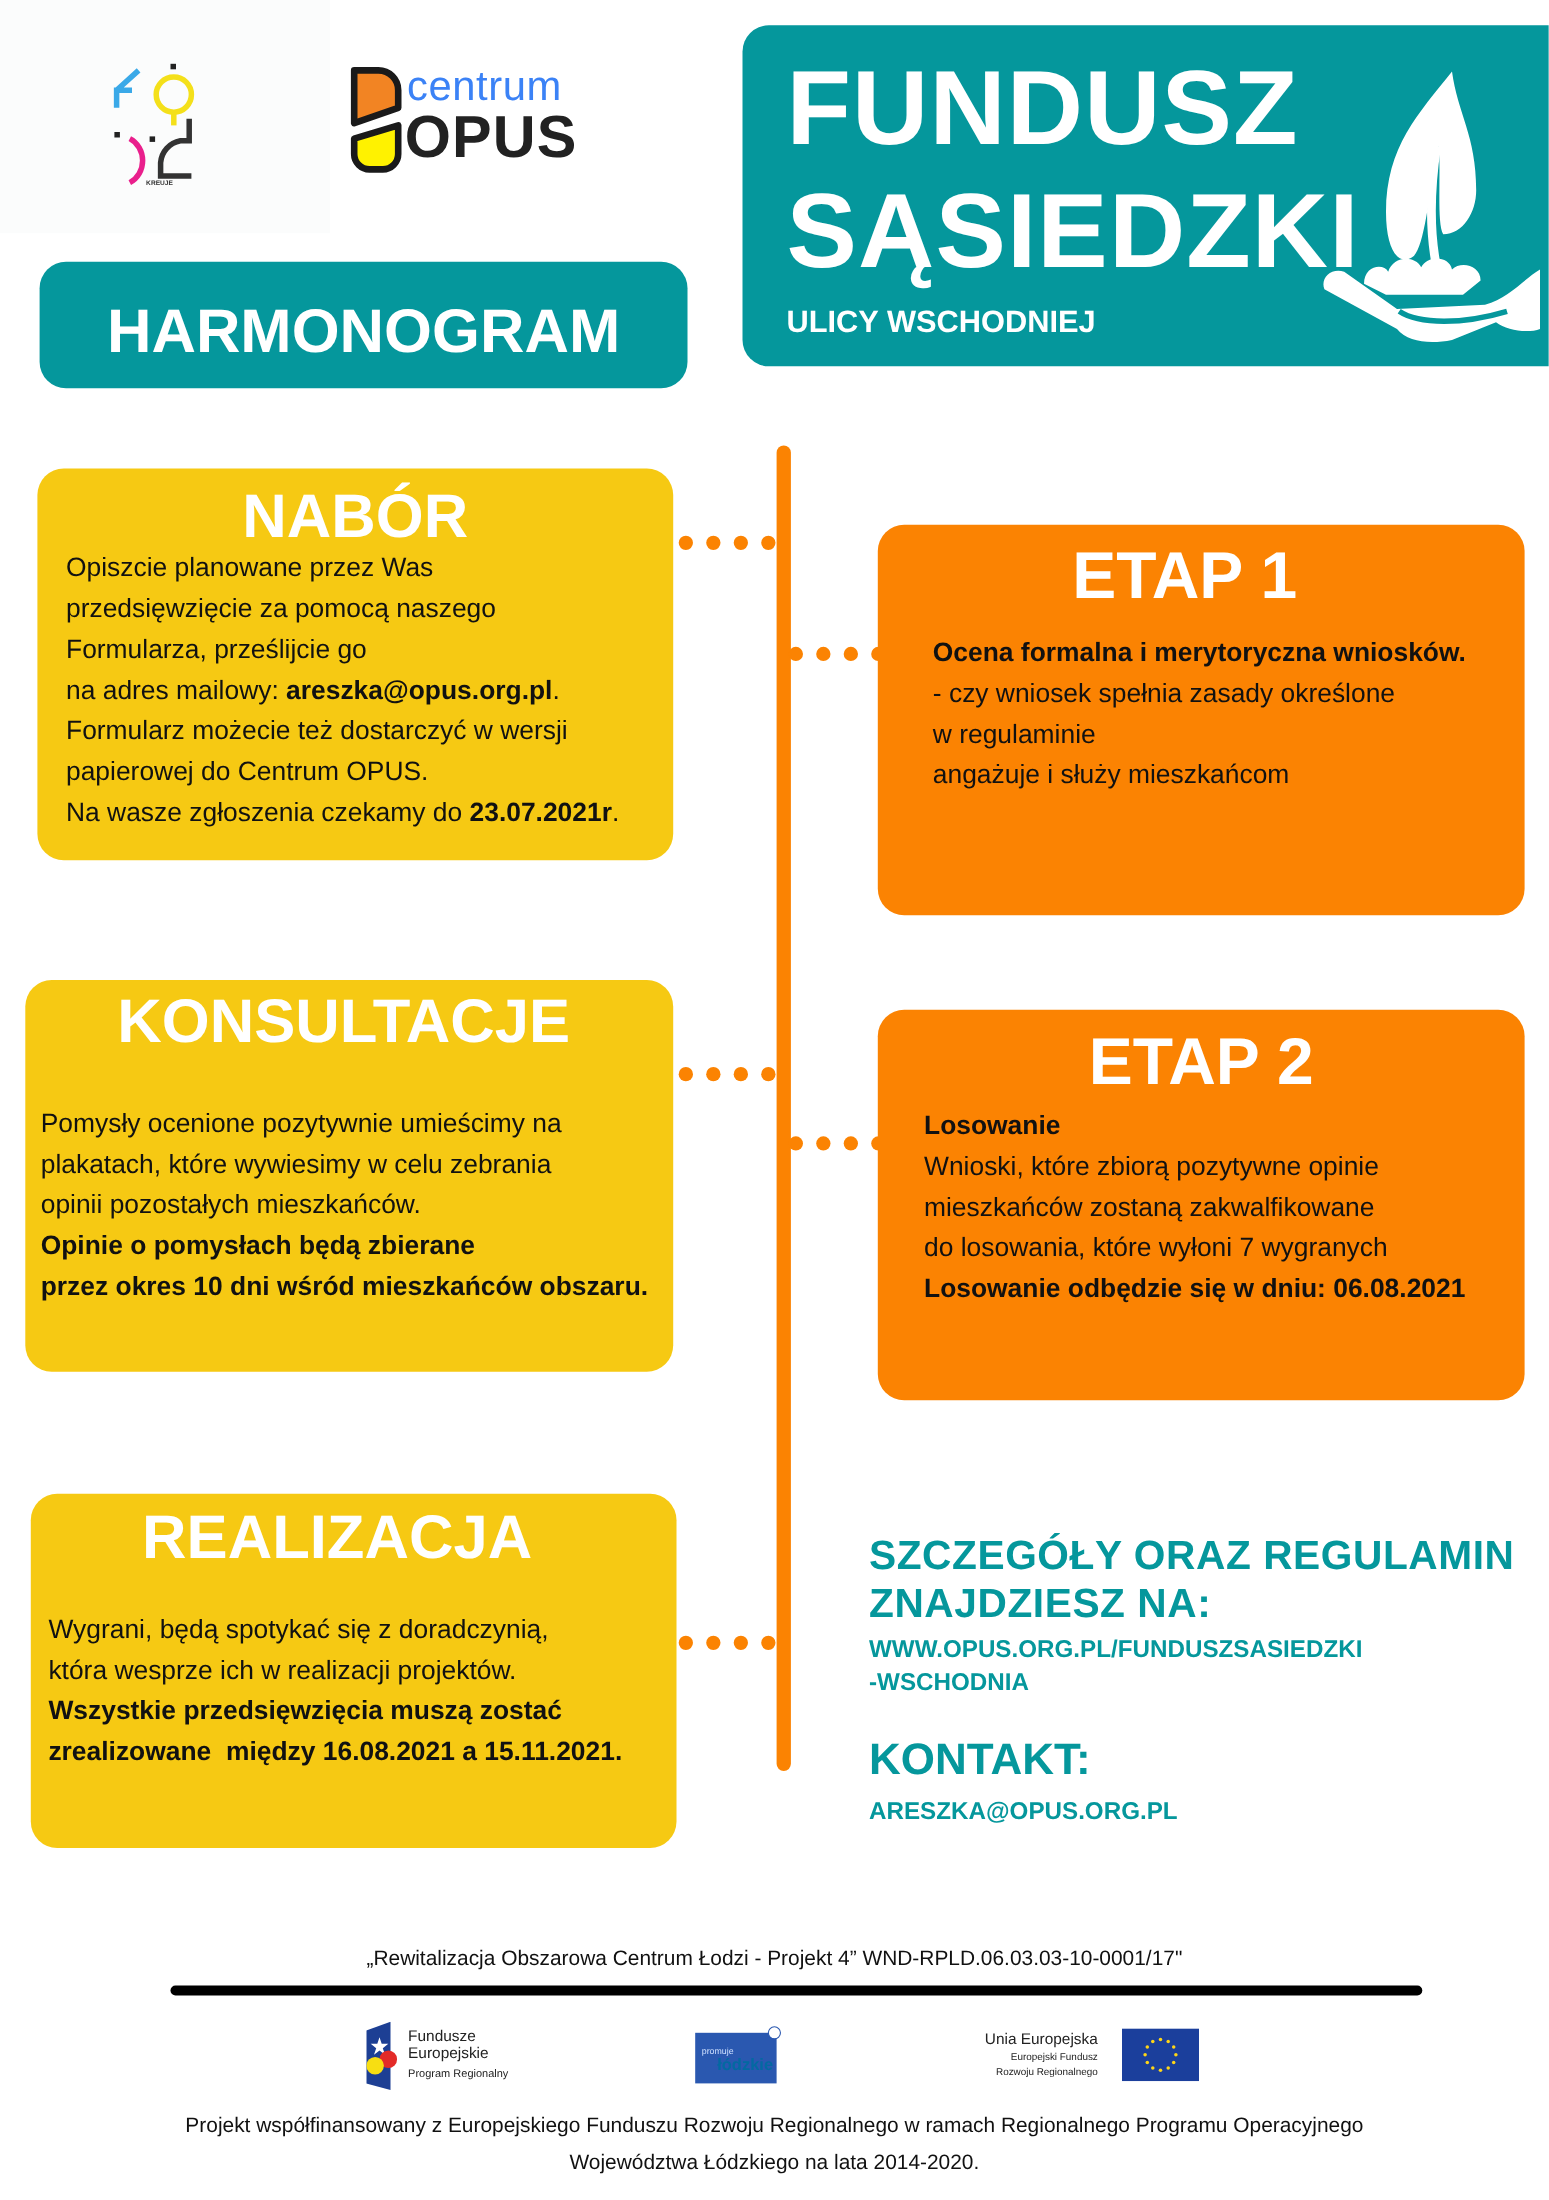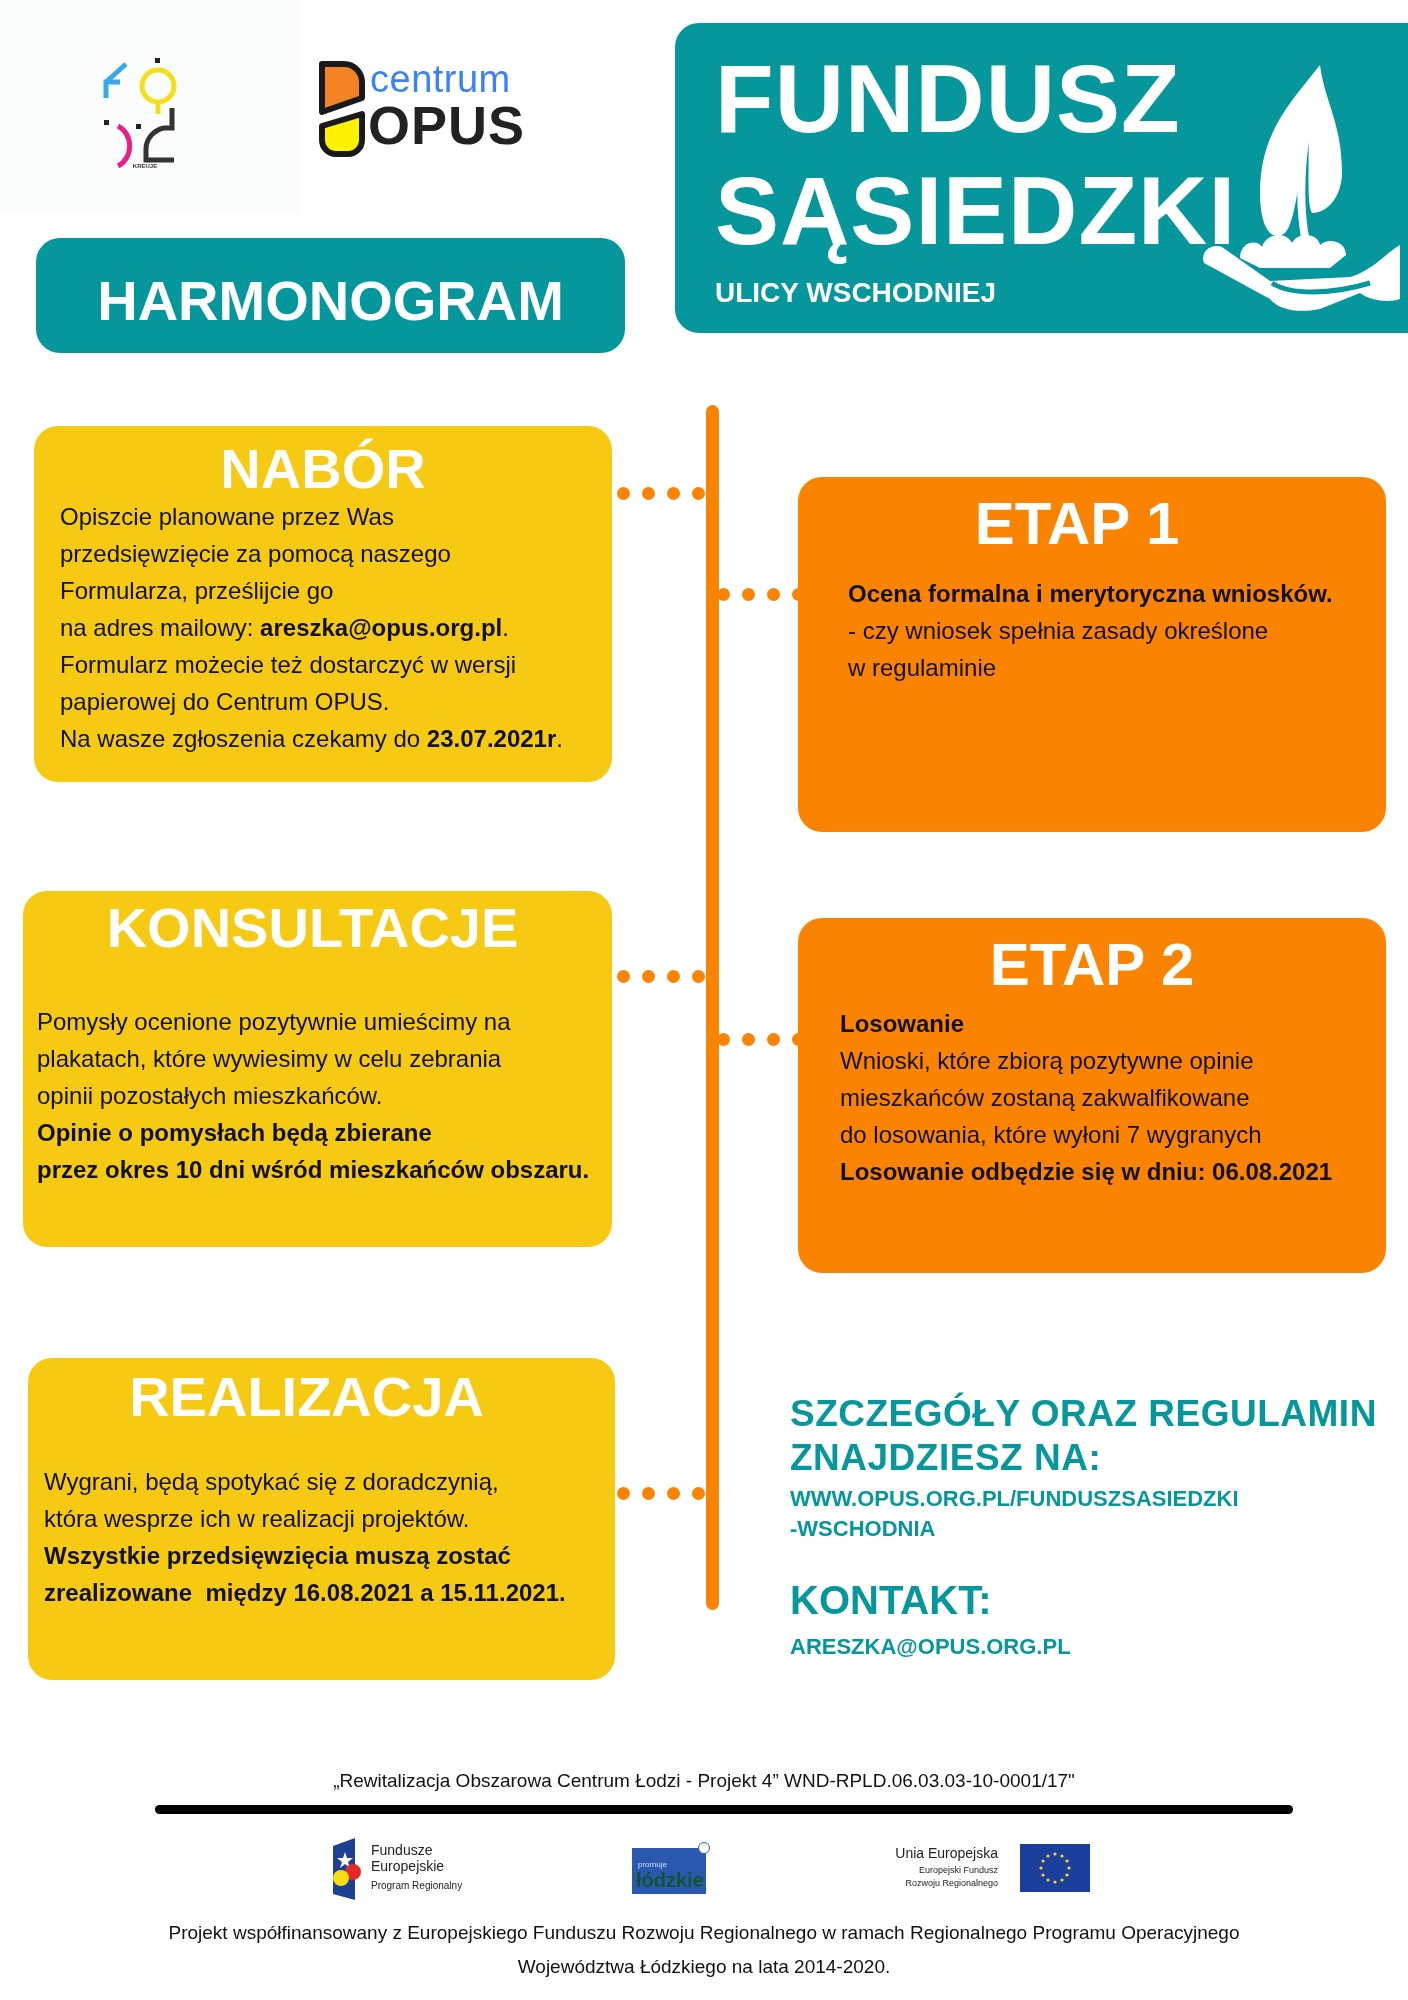--- a/index.html
+++ b/index.html
@@ -155,20 +155,21 @@
     <div><span>Na wasze zgłoszenia czekamy do </span><b>23.07.2021r</b><span>.</span></div>
   </div>
 </div>
 
 <div class="abs card orange etap1">
   <div class="card-title" style="top:12px; font-size:60px; padding-right:30px;">ETAP 1</div>
   <div class="card-body" style="left:50px; top:98px;">
     <div style="font-weight:700;">Ocena formalna i merytoryczna wniosków.</div>
     <div>- czy wniosek spełnia zasady określone</div>
     <div>w regulaminie</div>
+    <div>angażuje i służy mieszkańcom</div>
   </div>
 </div>
 
 <div class="abs card yellow konsultacje">
   <div class="card-title" style="top:4px; font-size:56px; padding-right:10px;">KONSULTACJE</div>
   <div class="card-body" style="left:14px; top:112px;">
     <div>Pomysły ocenione pozytywnie umieścimy na</div>
     <div>plakatach, które wywiesimy w celu zebrania</div>
     <div>opinii pozostałych mieszkańców.</div>
     <div style="font-weight:700;">Opinie o pomysłach będą zbierane</div>
@@ -220,21 +221,21 @@
     <div>Fundusze</div>
     <div>Europejskie</div>
     <div style="font-size:10px; margin-top:4px;">Program Regionalny</div>
   </div>
 </div>
 
 <div class="abs" style="left:632px; top:1842px; width:80px; height:60px;">
   <div class="abs" style="left:0; top:6px; width:74px; height:46px; background:#2a58b0;"></div>
   <div class="abs" style="left:66px; top:0; width:12px; height:12px; border:1px solid #2a58b0; border-radius:50%; background:#fff;"></div>
   <div class="abs" style="left:6px; top:18px; font-size:8px; color:#cfe0ff;">promuje</div>
-  <div class="abs" style="left:4px; top:27px; font-size:20px; font-weight:700; color:#14532d;">łódzkie</div>
+  <div class="abs" style="left:20px; top:27px; font-size:15px; font-weight:700; color:#0369a1;">łódzkie</div>
 </div>
 
 <div class="abs" style="left:880px; top:1844px; width:210px; height:52px;">
   <div class="abs" style="right:92px; top:0; text-align:right; color:#222;">
     <div style="font-size:14px; line-height:18px;">Unia Europejska</div>
     <div style="font-size:9px; line-height:13px; margin-top:2px;">Europejski Fundusz</div>
     <div style="font-size:9px; line-height:13px;">Rozwoju Regionalnego</div>
   </div>
   <svg class="abs" style="left:140px; top:0;" width="70" height="48" viewBox="0 0 70 48">
     <rect width="70" height="48" fill="#1b3f9c"></rect>

